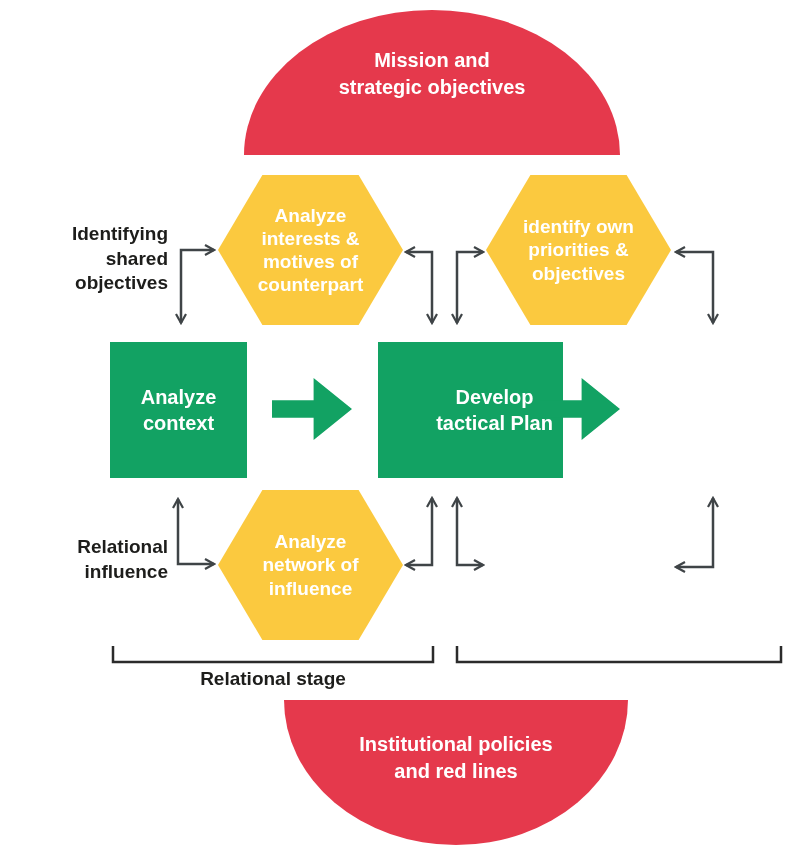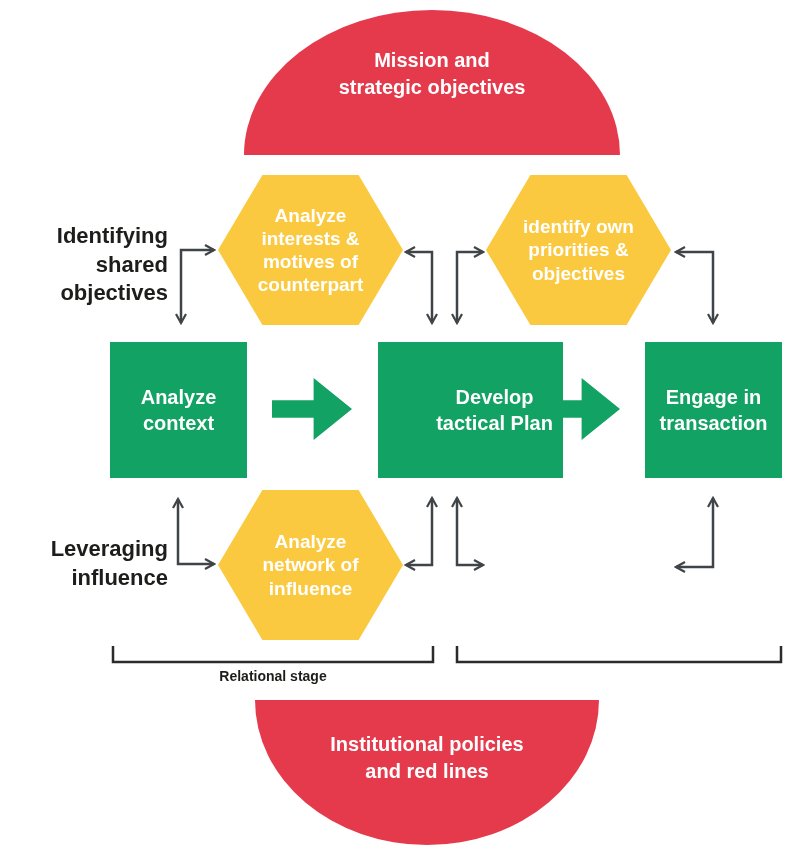--- a/index.html
+++ b/index.html
@@ -17,21 +17,21 @@
     display:flex; align-items:center; justify-content:center;
     text-align:center; font-weight:bold; font-size:20px; line-height:1.35;
     white-space:pre-line;
   }
   .banner.top{
     left:244px; top:10px; width:376px; height:145px;
     border-radius:188px 188px 0 0 / 145px 145px 0 0;
     padding-bottom:18px; box-sizing:border-box;
   }
   .banner.bottom{
-    left:255px; top:700px; width:344px; height:145px;
+    left:284px; top:700px; width:344px; height:145px;
     border-radius:0 0 172px 172px / 0 0 145px 145px;
     padding-bottom:30px; box-sizing:border-box;justify-content:center;
   }
   .hex{
     position:absolute; width:185px; height:150px; background:var(--yellow);
     clip-path:polygon(24% 0%, 76% 0%, 100% 50%, 76% 100%, 24% 100%, 0% 50%);
     display:flex; align-items:center; justify-content:center;
     color:var(--white); font-weight:bold; font-size:19px; line-height:1.22;
     text-align:center; white-space:pre-line;
   }
@@ -48,28 +48,28 @@
   .pbox.b1{left:110px;}
   .pbox.b2{left:378px;padding-left:48px;}
   .pbox.b3{left:645px;}
   .block-arrow{
     position:absolute; width:80px; height:62px; background:var(--green); top:378px;
     clip-path:polygon(0% 36%, 52% 36%, 52% 0%, 100% 50%, 52% 100%, 52% 64%, 0% 64%);
   }
   .block-arrow.a1{left:272px;}
   .block-arrow.a2{left:540px;}
   .side-label{
-    position:absolute; color:var(--ink); font-weight:bold; font-size:22px;
+    position:absolute; color:var(--ink); font-weight:bold; font-size:19px;
     line-height:1.3; text-align:right; white-space:pre-line; right:632px;margin-left:12px;
   }
   .side-label.s1{top:222px;}
   .side-label.s2{top:535px;}
   .stage-label{
     position:absolute; top:668px; color:var(--ink); font-weight:bold;
-    font-size:14px; text-align:center;
+    font-size:19px; text-align:center;
   }
   .stage-label.g1{left:113px; width:320px;}
   .stage-label.g2{left:457px; width:324px;}
 </style>
 </head>
 <body>
 
 <div class="canvas">
 
   <svg class="connectors" viewBox="0 0 800 856" xmlns="http://www.w3.org/2000/svg">
@@ -126,28 +126,24 @@
   </div>
 
   <div class="pbox b1">
     <div>Analyze
 context</div>
   </div>
   <div class="pbox b2">
     <div>Develop
 tactical Plan</div>
   </div>
-  <div class="pbox b3">
-    <div>Engage in
-transaction</div>
-  </div>
 
   <div class="block-arrow a1"></div>
   <div class="block-arrow a2"></div>
 
   <div class="side-label s1">Identifying
 shared objectives</div>
-  <div class="side-label s2">Leveraging
+  <div class="side-label s2">Relational
 influence</div>
 
   <div class="stage-label g1">Relational stage</div>
 
 </div>
 
 </body></html>

